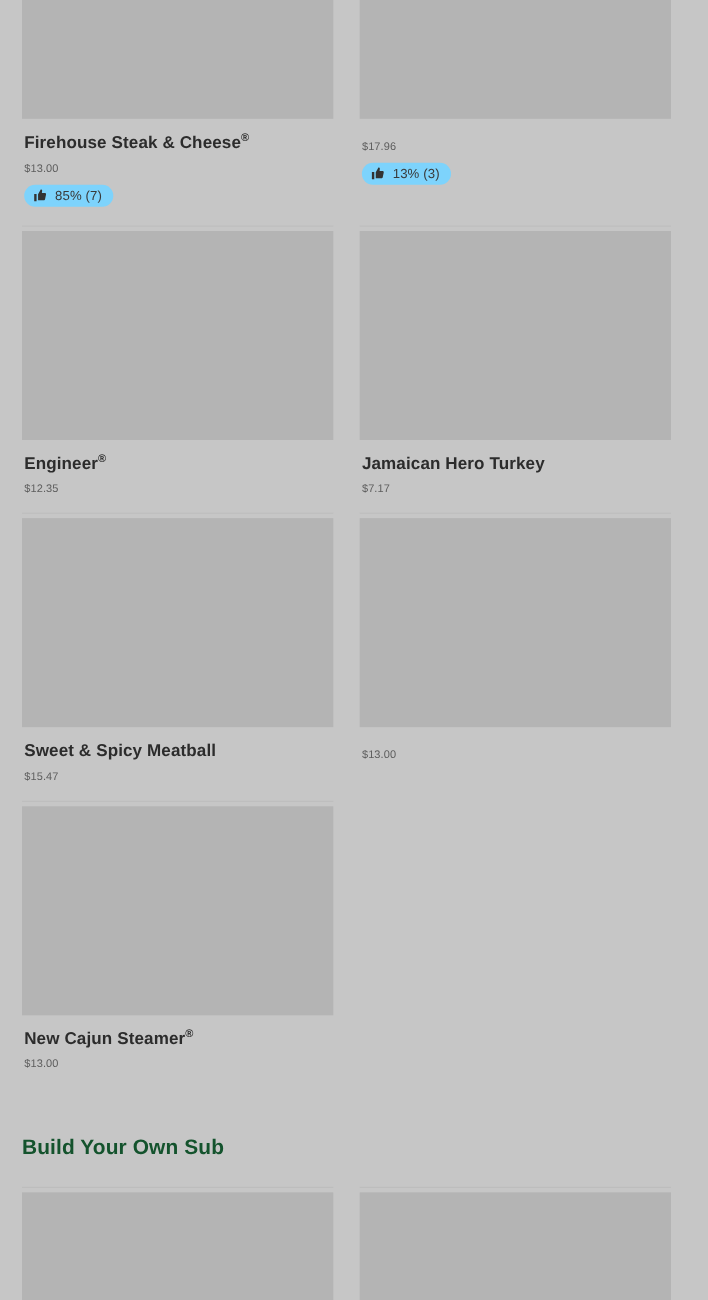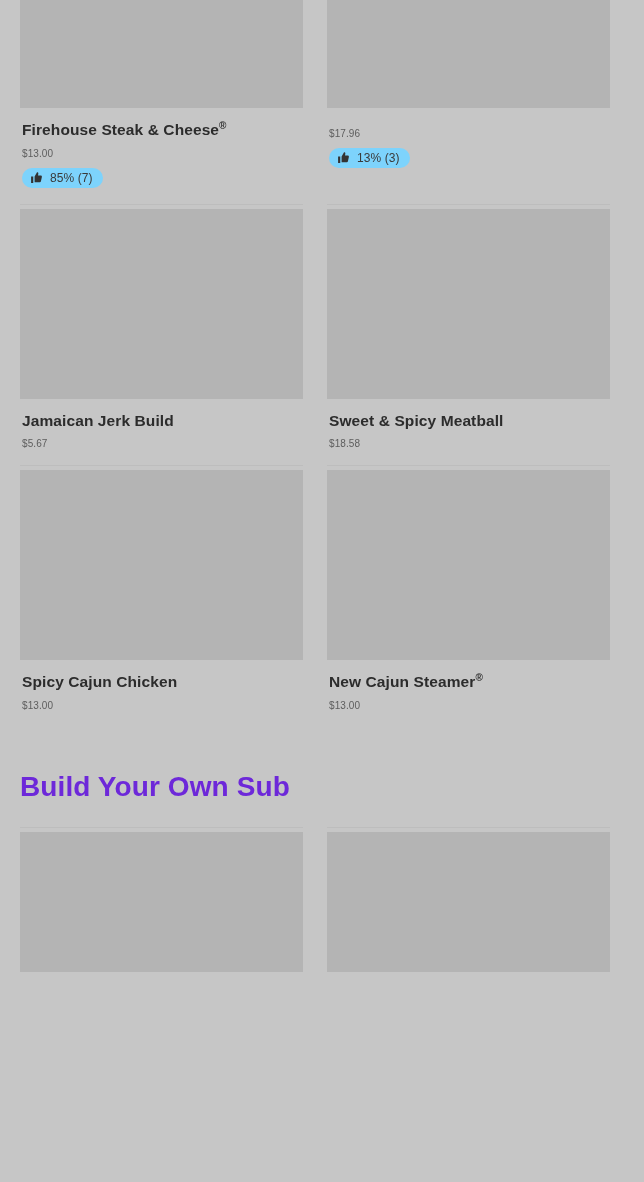--- a/index.html
+++ b/index.html
@@ -62,23 +62,23 @@
     border-radius:14px;
     background:#7dd3fc;
     font-size:12px;
     color:#3a3a3a;
     letter-spacing:0.1px;
   }
   .thumb-icon { width:13px; height:13px; display:block; flex:none; }
   .thumb-icon svg { display:block; width:13px; height:13px; fill:#333; }
 
   .section-heading {
-    font-size:28px;
+    font-size:19px;
     font-weight:700;
-    color:#6d28d9;
+    color:#14532d;
     letter-spacing:0.1px;
     padding:0 20px;
     margin-top:44px;
     margin-bottom:24px;
   }
 </style>
 </head>
 <body>
 
 <div class="page">
@@ -111,44 +111,51 @@
           <span class="thumb-icon">
             <svg viewBox="0 0 24 24">
                 <path d="M2 10h4v12H2zM8.5 10.2 13 2.2c1.2-.2 2.3.6 2.4 1.8l-.5 4.4h5c1.3 0 2.3 1.2 2 2.5l-1.7 8c-.2 1-1.1 1.7-2.1 1.7H8.5z"></path>
               </svg>
           </span>
           <span>13% (3)</span>
         </div>
       </div>
     </div>
 
+    <div class="card">
+      <div class="card-divider"></div>
+      <div class="card-image" style="height:190px;"></div>
+      <div class="card-body">
+        <div class="card-title"><span>Engineer</span><span class="reg">®</span></div>
+        <div class="card-price">$12.35</div>
+      </div>
+    </div>
 
     <div class="card">
       <div class="card-divider"></div>
       <div class="card-image" style="height:190px;"></div>
       <div class="card-body">
-        <div class="card-title"><span>Jamaican Jerk Build</span><span class="reg"></span></div>
-        <div class="card-price">$5.67</div>
+        <div class="card-title"><span>Jamaican Hero Turkey</span><span class="reg"></span></div>
+        <div class="card-price">$7.17</div>
       </div>
     </div>
 
     <div class="card">
       <div class="card-divider"></div>
       <div class="card-image" style="height:190px;"></div>
       <div class="card-body">
         <div class="card-title"><span>Sweet &amp; Spicy Meatball</span><span class="reg"></span></div>
-        <div class="card-price">$18.58</div>
+        <div class="card-price">$15.47</div>
       </div>
     </div>
 
     <div class="card">
       <div class="card-divider"></div>
       <div class="card-image" style="height:190px;"></div>
       <div class="card-body">
-        <div class="card-title"><span>Spicy Cajun Chicken</span><span class="reg"></span></div>
         <div class="card-price">$13.00</div>
       </div>
     </div>
 
     <div class="card">
       <div class="card-divider"></div>
       <div class="card-image" style="height:190px;"></div>
       <div class="card-body">
         <div class="card-title"><span>New Cajun Steamer</span><span class="reg">®</span></div>
         <div class="card-price">$13.00</div>

